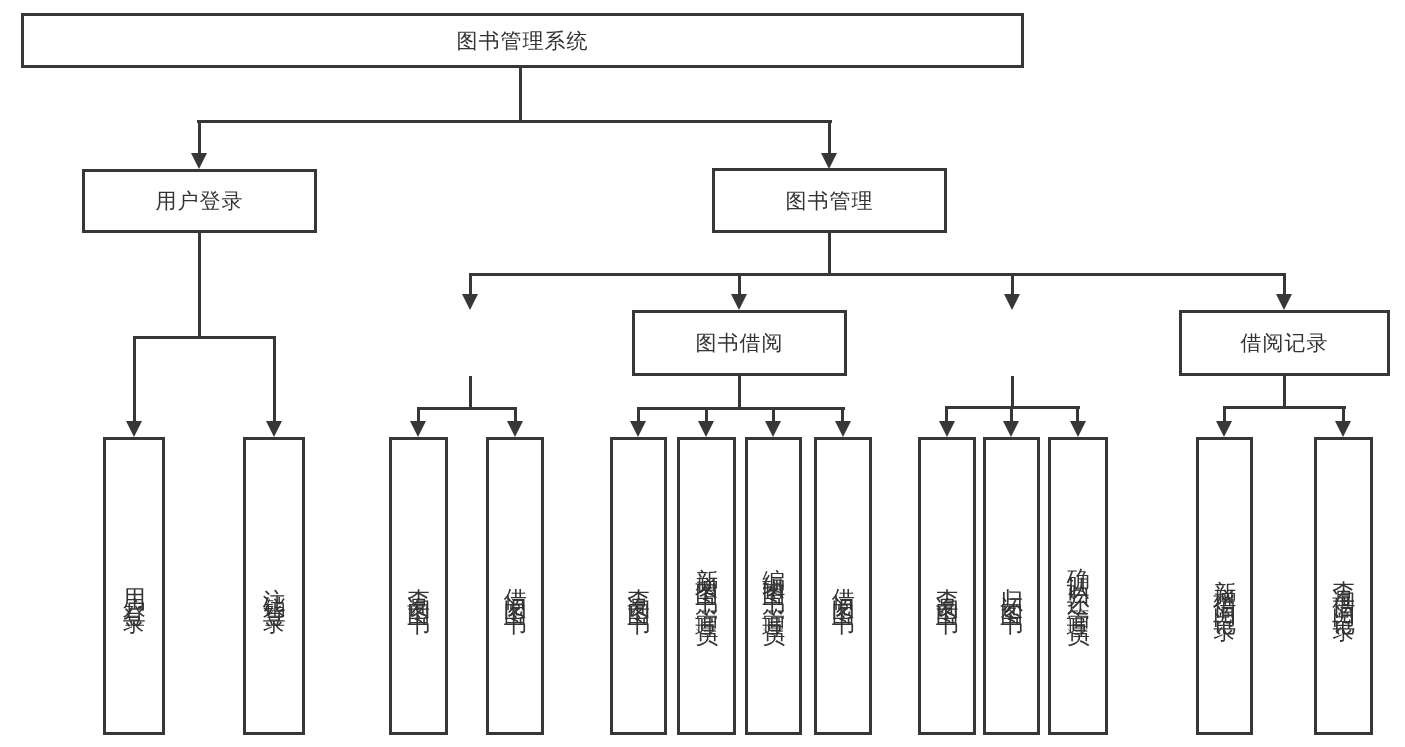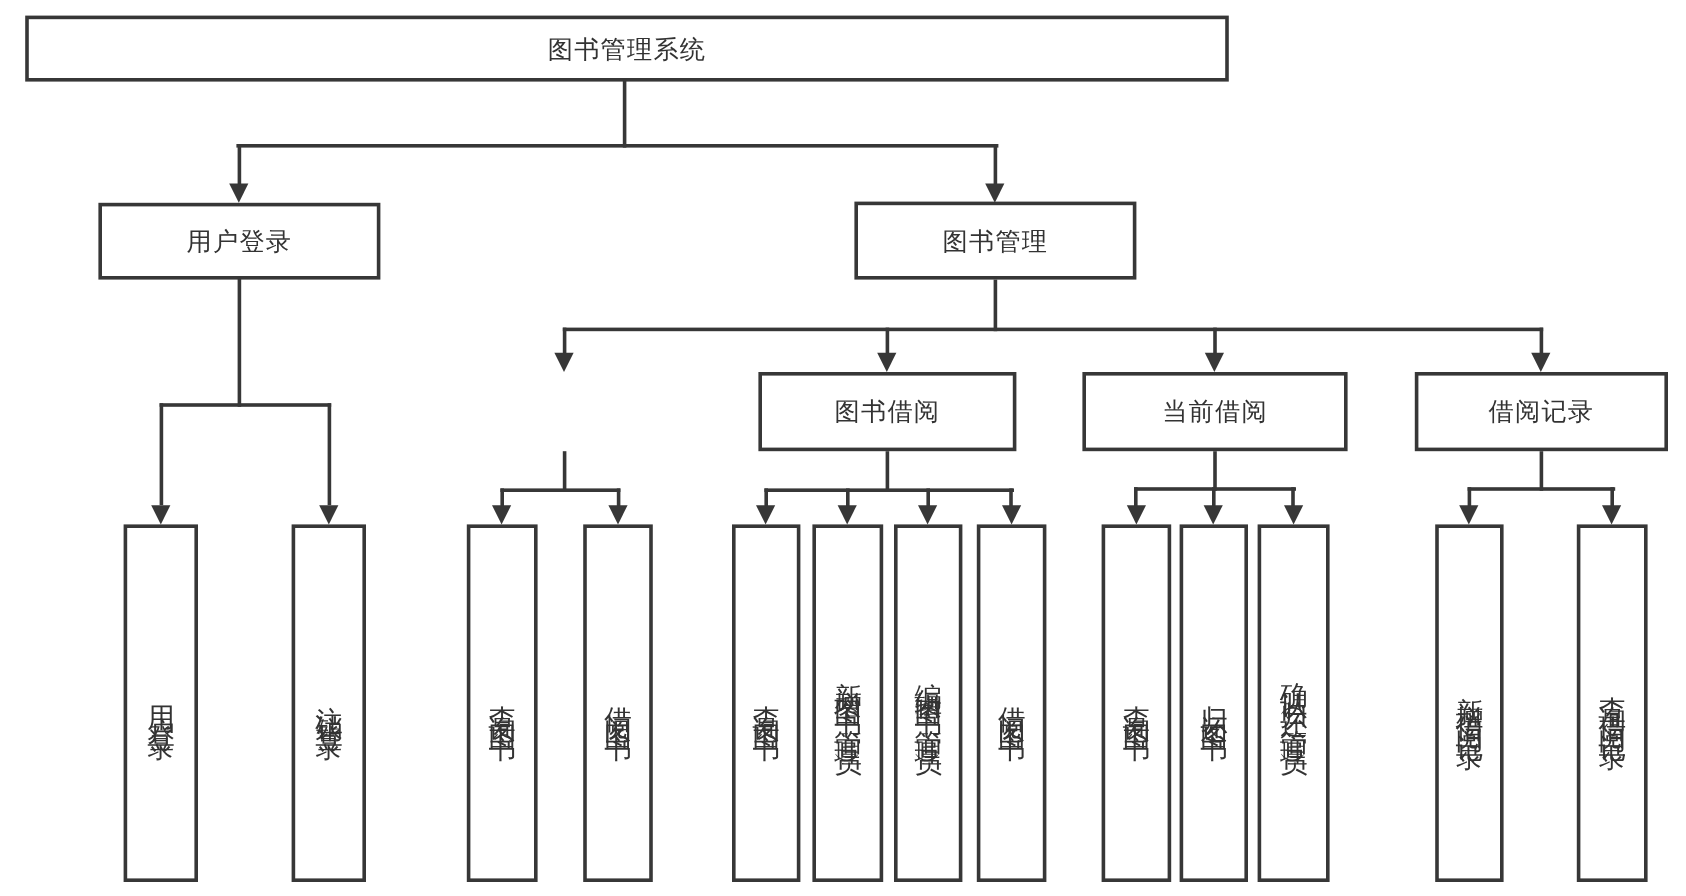--- a/index.html
+++ b/index.html
@@ -41,21 +41,20 @@
 
   <div class="node h root-node" style="left:21px;top:13px;width:1003px;height:55px;">图书管理系统</div>
 
   <div class="node h" style="left:82px;top:169px;width:235px;height:64px;">用户登录</div>
 
   <div class="node h" style="left:712px;top:168px;width:235px;height:65px;text-align:center;">图书管理</div>
 
 
   <div class="node h" style="left:632px;top:310px;width:215px;height:66px;">图书借阅</div>
 
-  <div class="node h" style="left:902px;top:310px;width:221px;height:66px;">当前借阅</div>
 
   <div class="node h" style="left:1179px;top:310px;width:211px;height:66px;">借阅记录</div>
 
   <div class="node" style="left:103px;top:437px;width:62px;height:298px;">
     <span class="vtext">用户登录</span>
   </div>
   <div class="node" style="left:243px;top:437px;width:62px;height:298px;">
     <span class="vtext">注销登录</span>
   </div>
 

